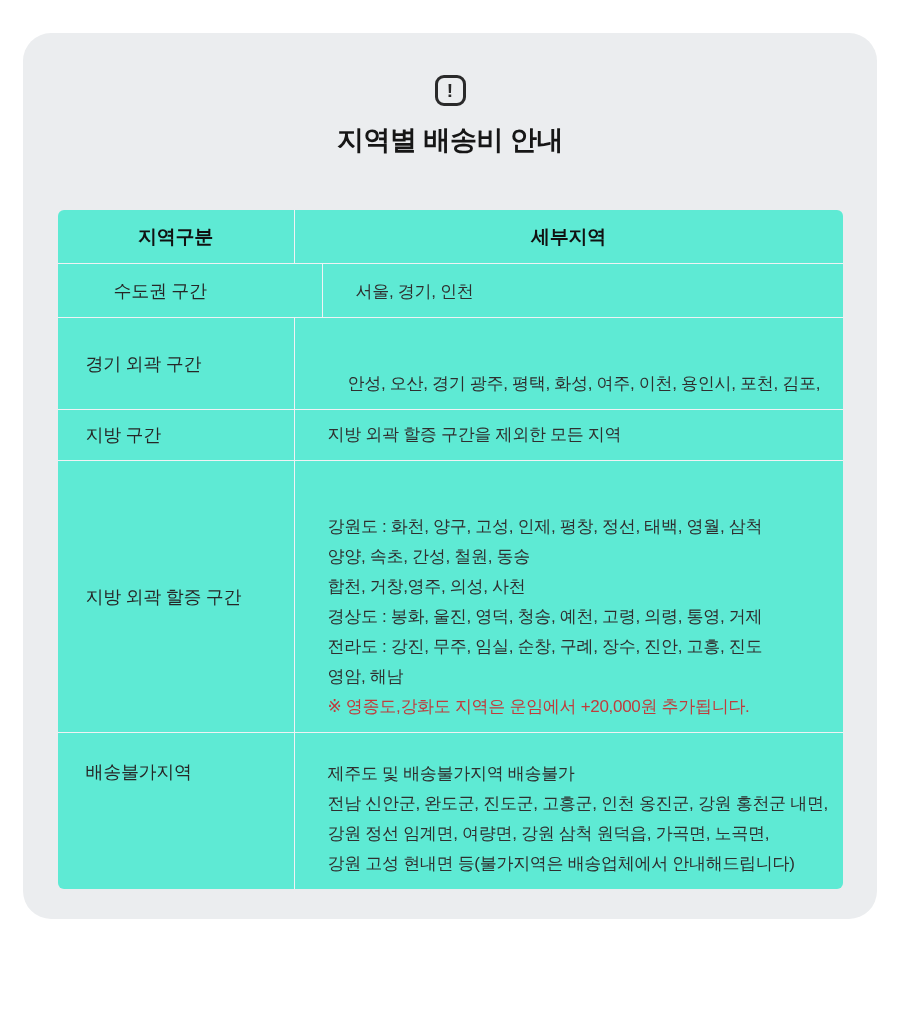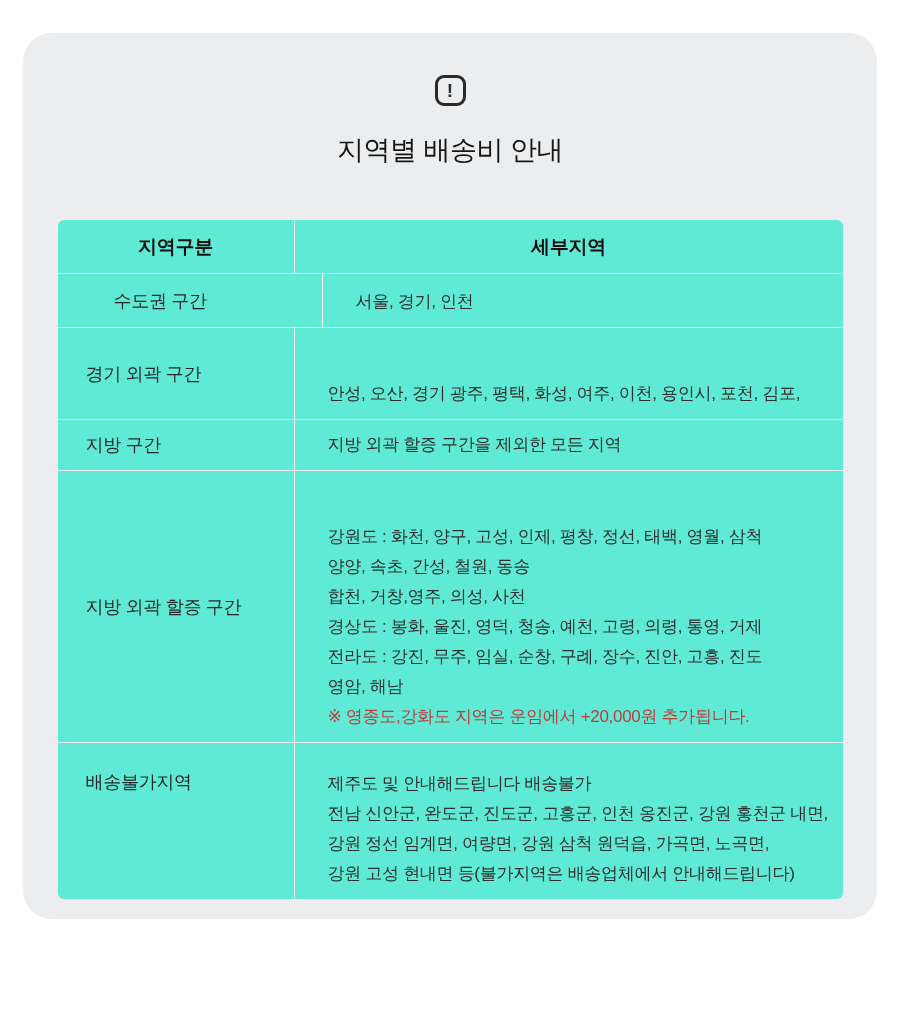--- a/index.html
+++ b/index.html
@@ -31,23 +31,23 @@
     width: 31px;
     height: 31px;
     border: 3px solid #2a2a2a;
     border-radius: 9px;
     font-size: 19px;
     font-weight: 700;
     color: #2a2a2a;
     line-height: 1;
   }
   .page-title {
-    margin-top: 26px;
+    margin-top: 16px;
     font-size: 27px;
-    font-weight: 400;
+    font-weight: 700;
     color: #161616;
     letter-spacing: -0.5px;
   }
 
   .table {
     width: 785px;
     margin: 52px auto 0 auto;
     background: #5eead4;
     border-radius: 6px;
     overflow: hidden;
@@ -88,21 +88,21 @@
     flex-direction: column;
     justify-content: flex-end;
     padding: 10px 18px 10px 33px;
     font-size: 17px;
     line-height: 30px;
     letter-spacing: -0.3px;
   }
 
   
   .t-row.r0 { min-height: 54px; padding-left: 28px; }
-  .t-row.r1 { min-height: 92px; }
+  .t-row.r1 { min-height: 92px; gap: 20px; }
   .t-row.r2 { min-height: 48px; }
   .t-row.r3 { min-height: 272px; }
   .t-row.r4 { min-height: 156px; }
 
   
   .t-row.r4 .cell-left {
     align-items: flex-start;
     padding-top: 27px;
   }
 
@@ -151,21 +151,21 @@
             <div class="detail-line">합천, 거창,영주, 의성, 사천</div>
             <div class="detail-line">경상도 : 봉화, 울진, 영덕, 청송, 예천, 고령, 의령, 통영, 거제</div>
             <div class="detail-line">전라도 : 강진, 무주, 임실, 순창, 구례, 장수, 진안, 고흥, 진도</div>
             <div class="detail-line">영암, 해남</div>
             <div class="surcharge-note">※ 영종도,강화도 지역은 운임에서 +20,000원 추가됩니다.</div>
           </div>
         </div>
         <div class="t-row r4">
           <div class="cell-left">배송불가지역</div>
           <div class="cell-right">
-            <div class="detail-line">제주도 및 안내해드립니다 배송불가</div>
+            <div class="detail-line">제주도 및 배송불가지역 배송불가</div>
             <div class="detail-line">전남 신안군, 완도군, 진도군, 고흥군, 인천 옹진군, 강원 홍천군 내면,</div>
             <div class="detail-line">강원 정선 임계면, 여량면, 강원 삼척 원덕읍, 가곡면, 노곡면,</div>
             <div class="detail-line">강원 고성 현내면 등(불가지역은 배송업체에서 안내해드립니다)</div>
           </div>
         </div>
       </div>
   </div>
 
 </div>
 

